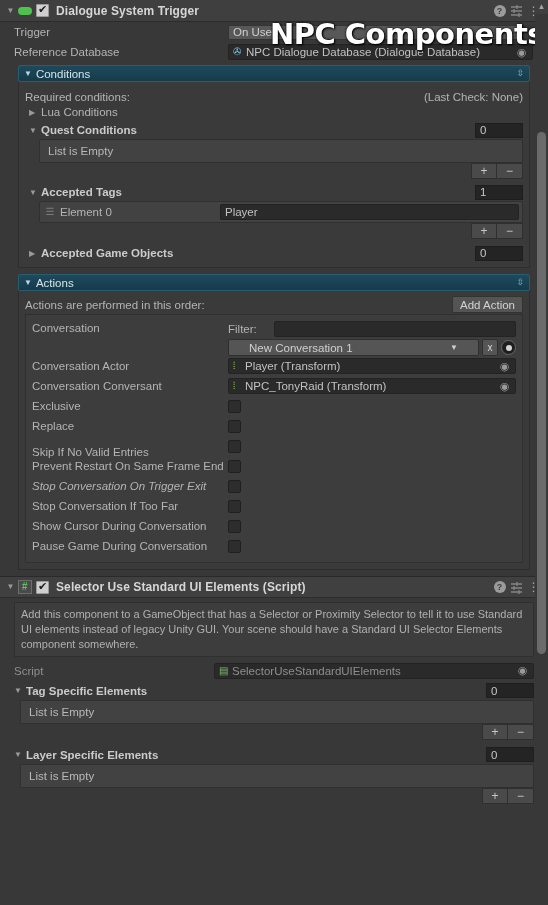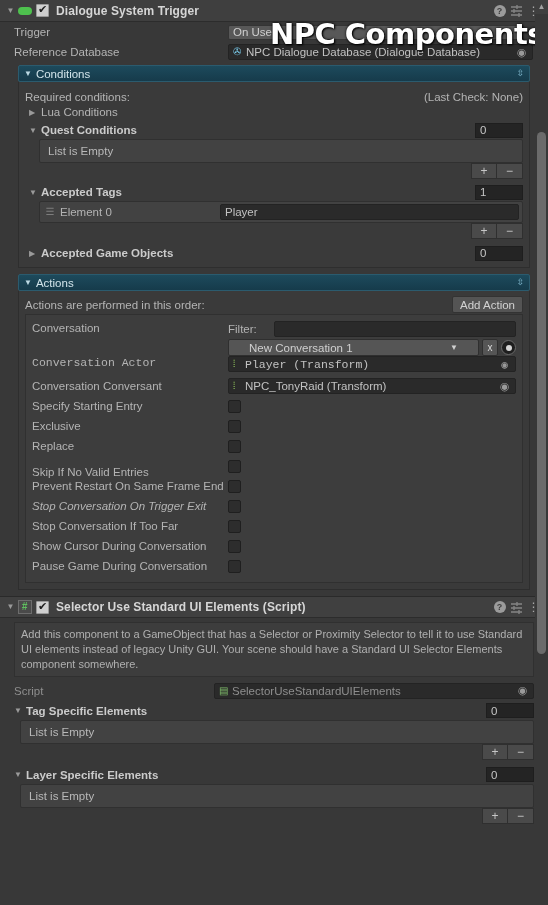--- a/index.html
+++ b/index.html
@@ -300,43 +300,39 @@
                 <span class="caret">▼</span>
               </span>
               <span class="x-btn">x</span>
               <span class="circle-btn">
                   <i></i>
                 </span>
             </div>
           </div>
         </div>
 
-        <div style="display:flex;align-items:flex-start;height:20px;font-family:Liberation Mono, monospace;">
+        <div style="display:flex;align-items:center;height:20px;">
           <span class="lbl" style="width:196px;">Conversation Actor</span>
           <span class="field-dark" style="flex:1;">
             <span class="tf-ico">⦙</span>
             <span>Player (Transform)</span>
             <span class="sel-dot" style="margin-left:auto;">◉</span>
           </span>
         </div>
 
         <div style="display:flex;align-items:center;height:20px;">
           <span class="lbl" style="width:196px;">Conversation Conversant</span>
           <span class="field-dark" style="flex:1;">
             <span class="tf-ico">⦙</span>
             <span>NPC_TonyRaid (Transform)</span>
             <span class="sel-dot" style="margin-left:auto;">◉</span>
           </span>
         </div>
 
         <div id="toggle-list">
-            <div style="display: flex; align-items: center; height: 20px;">
-              <span class="lbl" style="width: 196px; overflow: hidden; white-space: nowrap;">Specify Starting Entry</span>
-              <span class="cbx-small"></span>
-            </div>
             <div style="display: flex; align-items: center; height: 20px;">
               <span class="lbl" style="width: 196px; overflow: hidden; white-space: nowrap;">Exclusive</span>
               <span class="cbx-small"></span>
             </div>
             <div style="display: flex; align-items: center; height: 20px;">
               <span class="lbl" style="width: 196px; overflow: hidden; white-space: nowrap;">Replace</span>
               <span class="cbx-small"></span>
             </div>
             <div style="display: flex; align-items: center; height: 20px;">
               <span class="lbl" style="width: 196px; overflow: hidden; white-space: nowrap; margin-top: 12px;">Skip If No Valid Entries</span>

